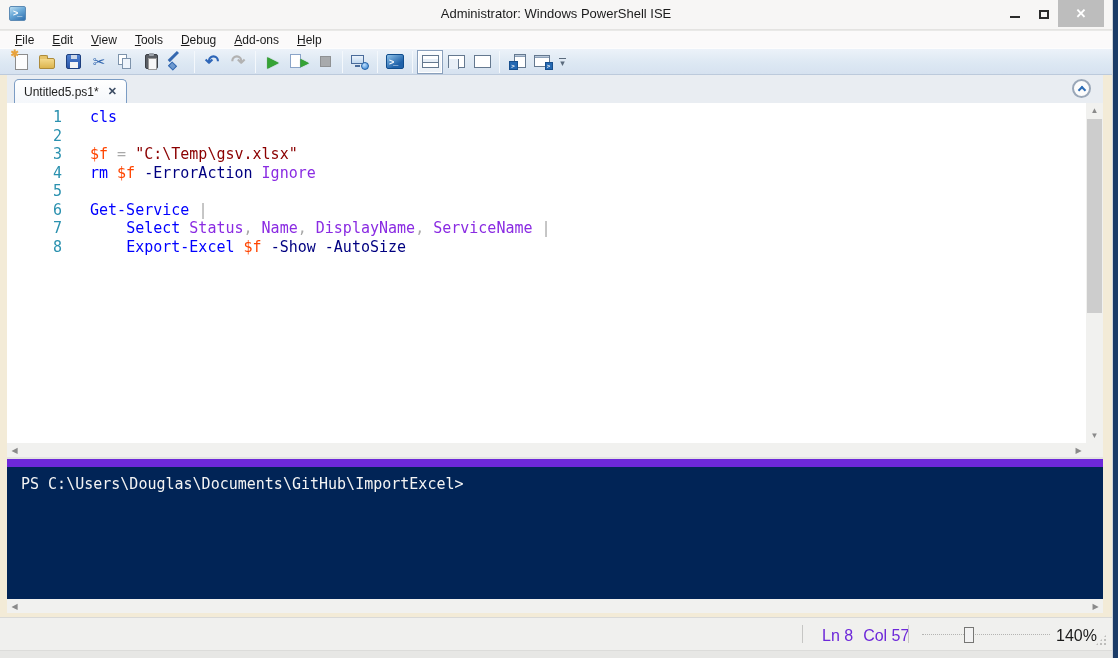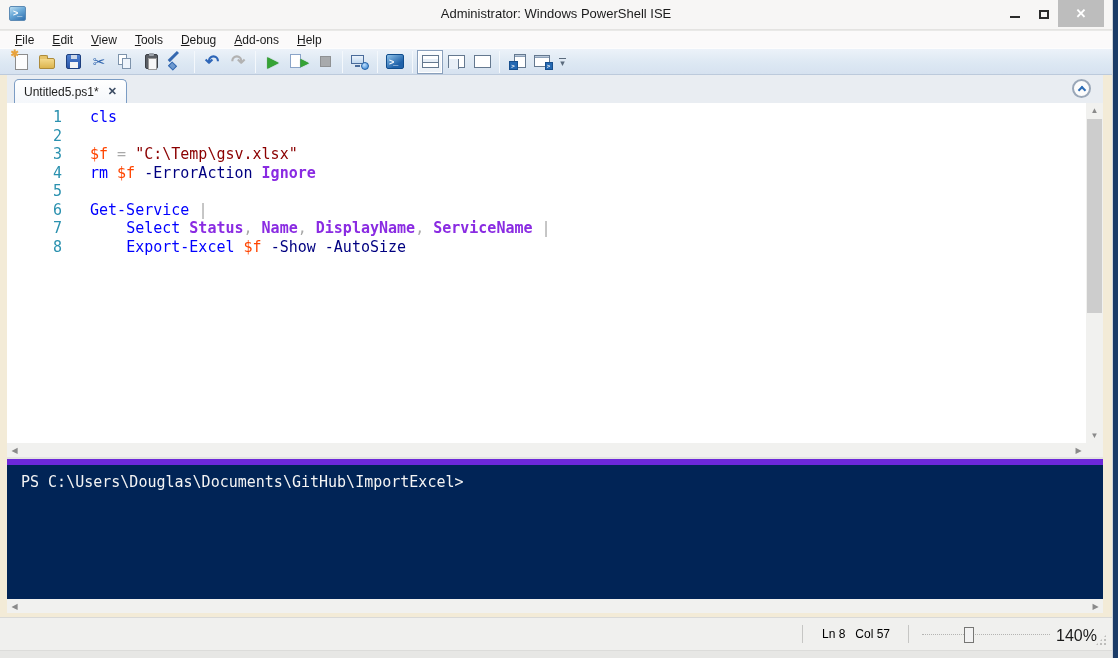--- a/index.html
+++ b/index.html
@@ -89,41 +89,41 @@
     font-size:12px;color:#222;}
   .tab .tabx{margin-left:9px;color:#3c4c63;font-size:11px;font-weight:bold;}
   .collapse-btn{position:absolute;right:12px;top:4px;width:19px;height:19px;border-radius:50%;border:2px solid #9aa7b8;background:#fcfcfc;display:flex;align-items:center;justify-content:center;}
   .collapse-btn .chev{width:6px;height:6px;border-left:2px solid #2e6db6;border-top:2px solid #2e6db6;transform:rotate(45deg);margin-top:3px;}
   
   .editor{position:absolute;left:7px;top:103px;width:1079px;height:340px;background:#ffffff;overflow:hidden;}
   .gutter{position:absolute;left:0;top:5px;width:55px;}
   .gutter .ln{font-family:"DejaVu Sans Mono","Liberation Mono",monospace;font-size:15px;line-height:18.5px;color:#2B91AF;text-align:right;}
   .code{position:absolute;left:83px;top:5px;}
   .code-line{font-family:"DejaVu Sans Mono","Liberation Mono",monospace;font-size:15px;line-height:18.5px;white-space:pre;color:#000;}
-  .tok-command{color:#0000FF;} .tok-parameter{color:#000080;} .tok-argument{color:#8A2BE2;font-weight:bold;}
+  .tok-command{color:#0000FF;} .tok-parameter{color:#000080;} .tok-argument{color:#8A2BE2;}
   .tok-variable{color:#FF4500;} .tok-string{color:#8B0000;} .tok-operator{color:#A9A9A9;} .tok-plain{color:#000;}
   
   .vscroll{position:absolute;left:1086px;top:103px;width:17px;height:340px;background:#f1f1ef;}
   .vscroll .arr{position:absolute;left:0;width:17px;height:15px;color:#8a8a8a;font-size:8px;display:flex;align-items:center;justify-content:center;}
   .vscroll .arr.up{top:0;} .vscroll .arr.down{bottom:0;}
   .vscroll .thumb{position:absolute;left:1px;top:16px;width:15px;height:194px;background:#cdcdcd;}
   .hscroll{position:absolute;height:14px;background:#f1f1ef;}
   .hscroll .arr{position:absolute;top:0;width:15px;height:14px;color:#8a8a8a;font-size:8px;display:flex;align-items:center;justify-content:center;}
   .hscroll .arr.left{left:0;} .hscroll .arr.right{right:0;}
   .hscroll.ed{left:7px;top:443px;width:1079px;}
   .hscroll.con{left:7px;top:599px;width:1096px;}
   .corner{position:absolute;left:1086px;top:443px;width:17px;height:14px;background:#f1f1ef;}
   .split{position:absolute;left:7px;top:457px;width:1096px;height:2px;background:#e3e3e1;}
   
-  .console{position:absolute;left:7px;top:459px;width:1096px;height:140px;background:#012456;border-top:6px solid #6d28d9;}
+  .console{position:absolute;left:7px;top:459px;width:1096px;height:140px;background:#012456;border-top:8px solid #6d28d9;}
   .prompt{position:absolute;left:14px;top:8px;font-family:"DejaVu Sans Mono","Liberation Mono",monospace;font-size:15px;color:#f4f4f4;white-space:pre;}
   
   .statusbar{position:absolute;left:0;top:617px;width:1112px;height:33px;background:#f0f0ee;border-top:1px solid #d9d9d7;}
   .sb-sep{position:absolute;top:7px;width:1px;height:18px;background:#c6c6c4;}
-  .sb-pos{position:absolute;left:822px;top:9px;font-size:12px;color:#000000;display:flex;gap:10px;}
+  .sb-pos{position:absolute;left:822px;top:9px;font-size:16px;color:#6d28d9;display:flex;gap:10px;}
   .slider{position:absolute;left:922px;top:16px;width:128px;border-top:1px dotted #b4b4b2;}
   .slider .thumb{position:absolute;left:42px;top:-8px;width:10px;height:16px;background:#f2f2f2;border:1px solid #767674;}
   .sb-zoom{position:absolute;left:1056px;top:9px;font-size:16px;color:#1b1b1b;}
   .grip{position:absolute;right:5px;bottom:4px;width:12px;height:12px;
     background-image:radial-gradient(circle,#bdbdbb 1px,transparent 1.2px);background-size:4px 4px;background-position:bottom right;
     clip-path:polygon(100% 0,100% 100%,0 100%);}
   .bottom-strip{position:absolute;left:0;top:650px;width:1112px;height:8px;background:#e7e7e5;border-top:1px solid #dcdcda;}
 </style>
 </head>
 <body>

